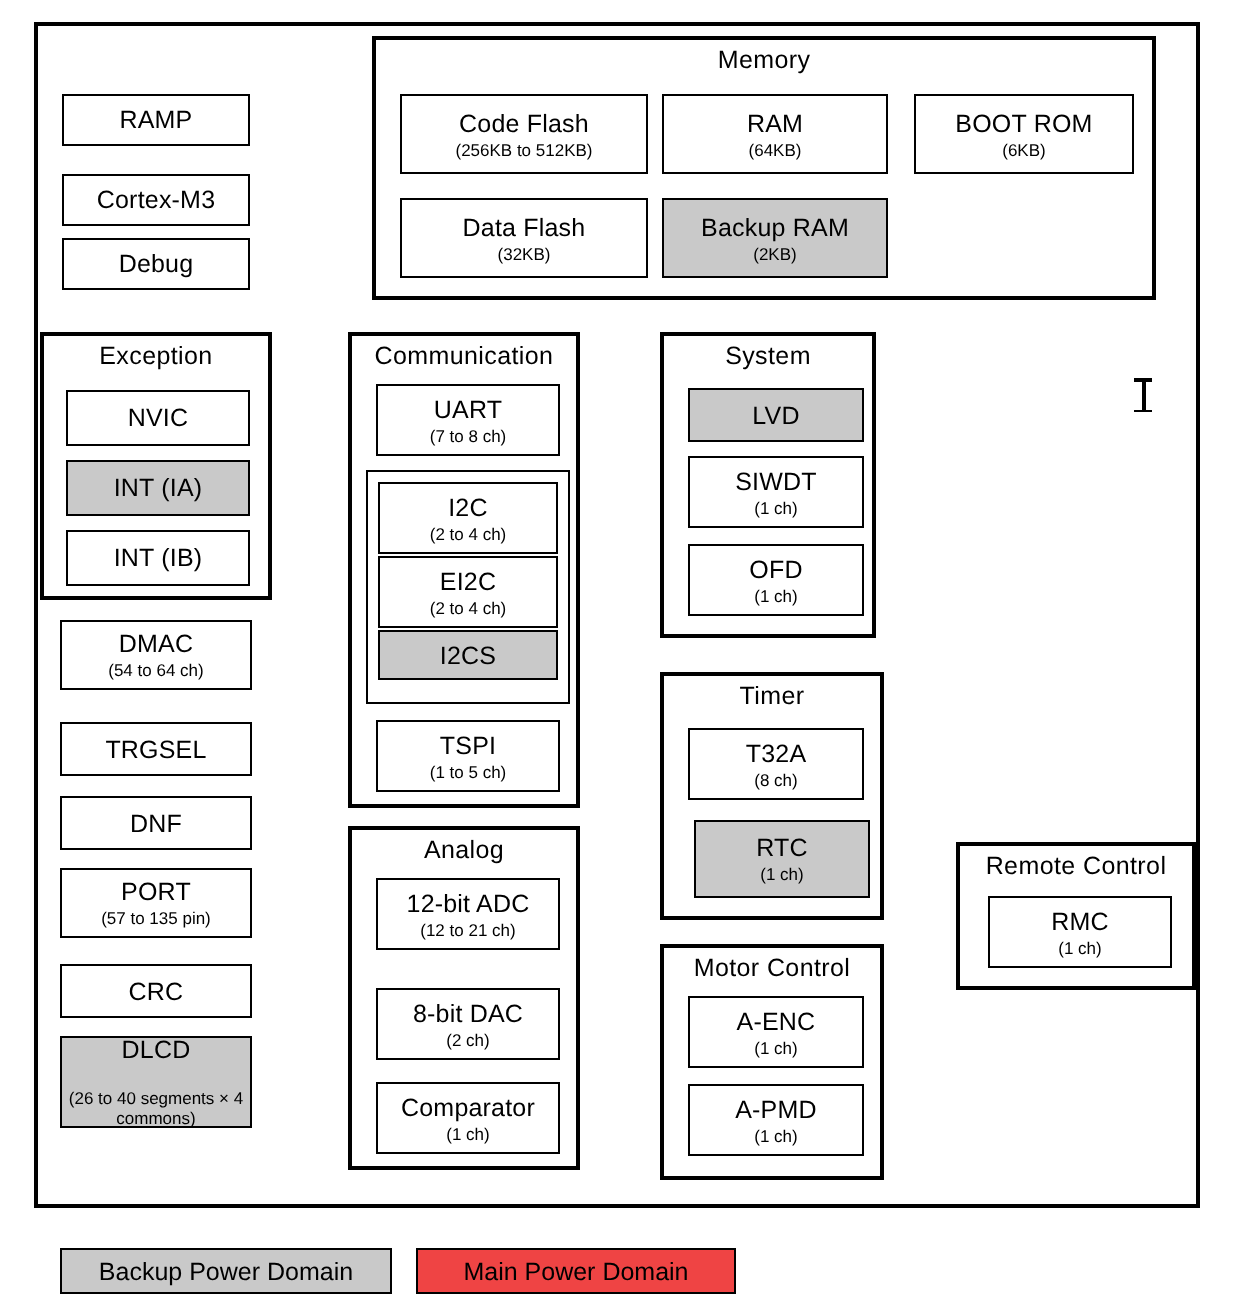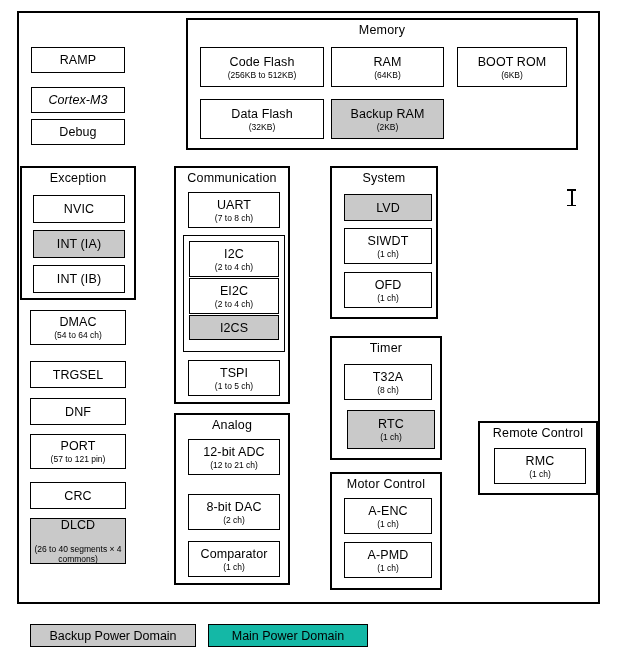--- a/index.html
+++ b/index.html
@@ -88,21 +88,21 @@
   .blk-sub.two-line { white-space: normal; line-height: 9.5px; margin-top: 13px; }
 
   
   .legend-item {
     position: absolute;
     border: 1.5px solid #000;
     box-sizing: border-box;
     display: flex;
     align-items: center;
     justify-content: center;
-    background: #14b8a6;
+    background: #ef4444;
     font-size: 12.5px;
   }
   .legend-item.shaded { background: #c9c9c9; }
 
   
   .ibeam {
     position: absolute;
     width: 9px;
     height: 17px;
   }
@@ -123,21 +123,21 @@
 </head>
 <body>
 
 <div id="canvas">
 
   <div class="chip-frame"></div>
 
   <div class="block" style="left:31px;  top:47px; width:94px; height:26px;">
     <span class="blk-name">RAMP</span>
   </div>
-  <div class="block" style="left:31px;  top:87px; width:94px; height:26px;font-style:italic;">
+  <div class="block" style="left:31px;  top:87px; width:94px; height:26px;">
     <span class="blk-name">Cortex-M3</span>
   </div>
   <div class="block" style="left:31px;  top:119px; width:94px; height:26px;">
     <span class="blk-name">Debug</span>
   </div>
 
   <div class="group" style="left:20px; top:166px; width:116px; height:134px;">
     <div class="group-title">Exception</div>
     <div class="block" style="left:11px; top:27px; width:92px; height:28px;">
       <span class="blk-name">NVIC</span>
@@ -155,21 +155,21 @@
     <span class="blk-sub">(54 to 64 ch)</span>
   </div>
   <div class="block" style="left:30px; top:361px; width:96px; height:27px;">
     <span class="blk-name">TRGSEL</span>
   </div>
   <div class="block" style="left:30px; top:398px; width:96px; height:27px;">
     <span class="blk-name">DNF</span>
   </div>
   <div class="block" style="left:30px; top:434px; width:96px; height:35px;">
     <span class="blk-name">PORT</span>
-    <span class="blk-sub">(57 to 121 pin)</span>
+    <span class="blk-sub">(57 to 135 pin)</span>
   </div>
   <div class="block" style="left:30px; top:482px; width:96px; height:27px;">
     <span class="blk-name">CRC</span>
   </div>
   <div class="block shaded" style="left:30px; top:518px; width:96px; height:46px;">
     <span class="blk-name">DLCD</span>
     <span class="blk-sub two-line" style="width:92px;">(26 to 40 segments × 4 commons)</span>
   </div>
 
   <div class="group" style="left:186px; top:18px; width:392px; height:132px;">

